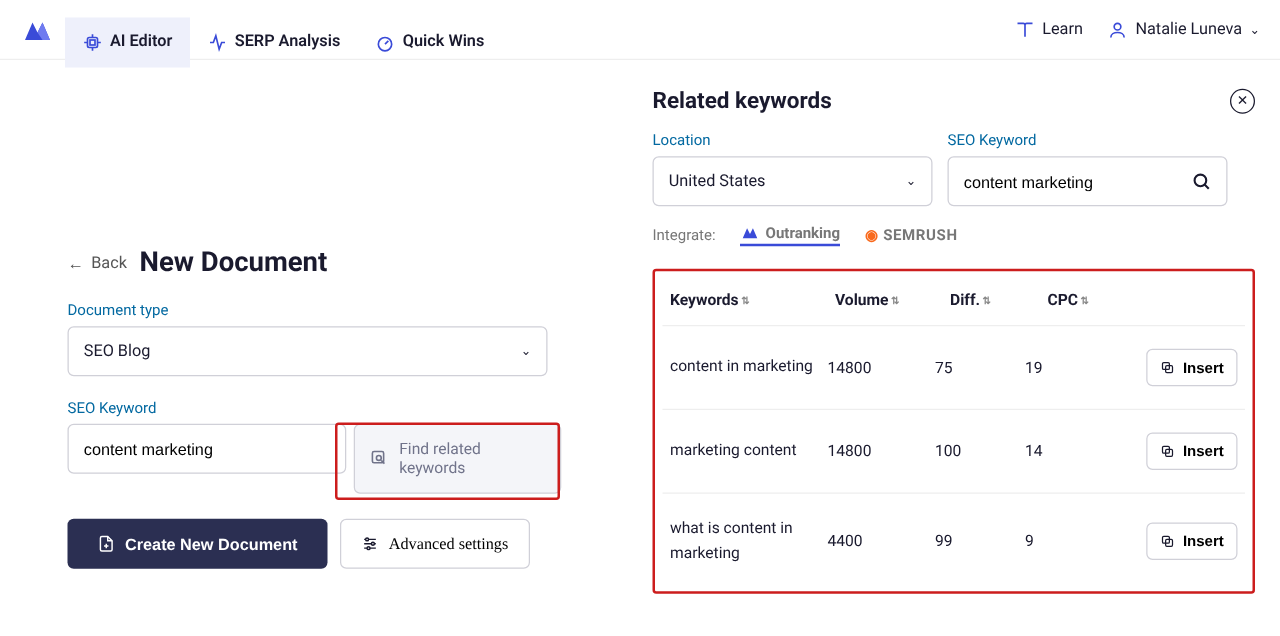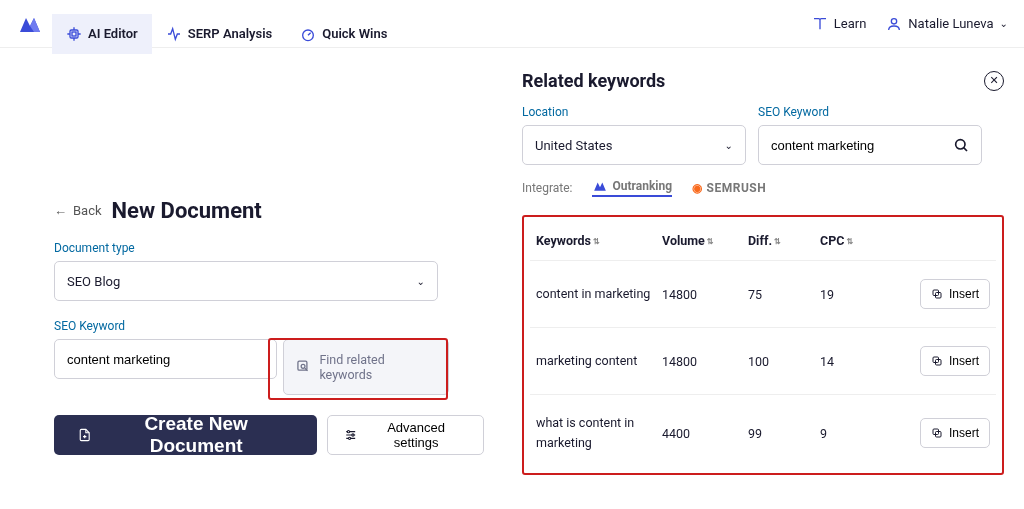--- a/index.html
+++ b/index.html
@@ -27,46 +27,46 @@
   .select-wrap { position: relative; width: 384px; }
   .select-wrap .chev { margin-left: auto; }
 
   .seo-row { display: flex; width: 395px; position: relative; }
   .seo-input { flex: 1; border: 1px solid #d0d0d8; border-radius: 5px; height: 40px; padding: 0 12px; font-size: 13px; width: 214px;}
   .find-btn { width: 166px; height: 56px; margin-left: 6px; border: 1px solid #d0d0d8; border-radius: 5px; background: #f4f5f9; display: flex; align-items: center; gap: 8px; padding: 0 12px; font-size: 12.5px; color: #70738a; cursor: pointer; }
 
   .highlight-red-1 { position: absolute; border: 2px solid #cc1d1d; border-radius: 3px; pointer-events:none; left: 268px; top: 290px; width: 180px; height: 62px; }
 
   .action-row { display: flex; gap: 10px; margin-top: 20px; }
-  .btn-primary { background: #2b2f52; color: #fff; border: none; border-radius: 5px; height: 40px; padding: 0 24px; display: flex; align-items: center; gap: 8px; font-size: 19px; font-weight: 600; cursor: pointer; }
-  .btn-outline { background: #fff; border: 1px solid #d0d0d8; border-radius: 5px; height: 40px; padding: 16px 16px; display: flex; align-items: center; gap: 8px; font-size: 13px; cursor: pointer; }
+  .btn-primary { background: #2b2f52; color: #fff; border: none; border-radius: 5px; height: 40px; padding: 0 24px; display: flex; align-items: center; gap: 8px; font-size: 13px; font-weight: 600; cursor: pointer; }
+  .btn-outline { background: #fff; border: 1px solid #d0d0d8; border-radius: 5px; height: 40px; padding: 16px 16px; display: flex; align-items: center; gap: 8px; font-size: 13px; cursor: pointer; font-family: Liberation Serif, serif; }
 
   .panel-head { display: flex; align-items: center; justify-content: space-between; }
   .panel-title { font-size: 18px; font-weight: 700; }
   .close-circle { width: 20px; height: 20px; border: 1.5px solid #1a1a2e; border-radius: 50%; display:flex; align-items:center; justify-content:center; font-size: 11px; cursor: pointer;}
 
   .filter-row { display: flex; gap: 12px; margin-top: 14px; }
   .fcol { display:flex; flex-direction:column; }
   .fcol .flabel { margin-top: 0; }
   .loc-sel { width: 224px; gap: 40px; }
   .kw-inp { width: 224px; display:flex; align-items:center;}
   .kw-inp input { border:none; outline:none; flex:1; font-size:13px; }
   .search-ic { margin-left:auto; }
 
   .integrate-row { display:flex; align-items:center; gap: 20px; margin-top: 14px; font-size:12px; color:#777; }
   .int-logo { display:flex; align-items:center; gap:4px; font-weight:700; font-size:12px;}
   .int-logo.active { border-bottom: 2px solid #3a4bd8; padding-bottom:2px;} .sem-dot{color:#f96a1d;}
 
   .table-wrap { border: 2px solid #cc1d1d; border-radius: 3px; margin-top: 18px; padding: 10px 6px 0 6px; height: 260px; overflow:hidden;}
   .thead, .trow { display:grid; grid-template-columns: 120px 80px 66px 62px 1fr; align-items:center; gap: 6px; font-size: 12.5px; }
-  .thead { font-weight: 700; padding: 6px 6px 12px 6px; }
+  .thead { font-weight: 700; padding: 6px 6px 12px 6px; gap: 12px; }
   .thead .sort { font-size: 8px; margin-left: 2px; color:#888; display:inline-block; line-height:8px; vertical-align:middle;}
   .trow { padding: 18px 6px; border-top: 1px solid #eee; }
   .trow .kw { word-break: break-word; line-height: 1.6;}
-  .insert-btn { justify-self:end; border:1px solid #d0d0d8; border-radius:5px; background:#fff; height: 30px; padding: 0 10px; display:flex; align-items:center; gap:6px; font-size:12px; cursor:pointer;}
+  .insert-btn { justify-self:end; border:1px solid #d0d0d8; border-radius:5px; background:#fff; height: 30px; padding: 0 10px; display:flex; align-items:center; gap:6px; font-size:12px; cursor:pointer;font-weight:bold;}
   
   svg { display:block; }
 </style>
 </head>
 <body>
 
 <div class="topnav">
   <div class="logo">
     <svg width="24" height="24" viewBox="0 0 24 24">
         <path d="M2 20 L8 6 L12 14 L16 6 L22 20 Z" fill="#3a4bd8"></path>

